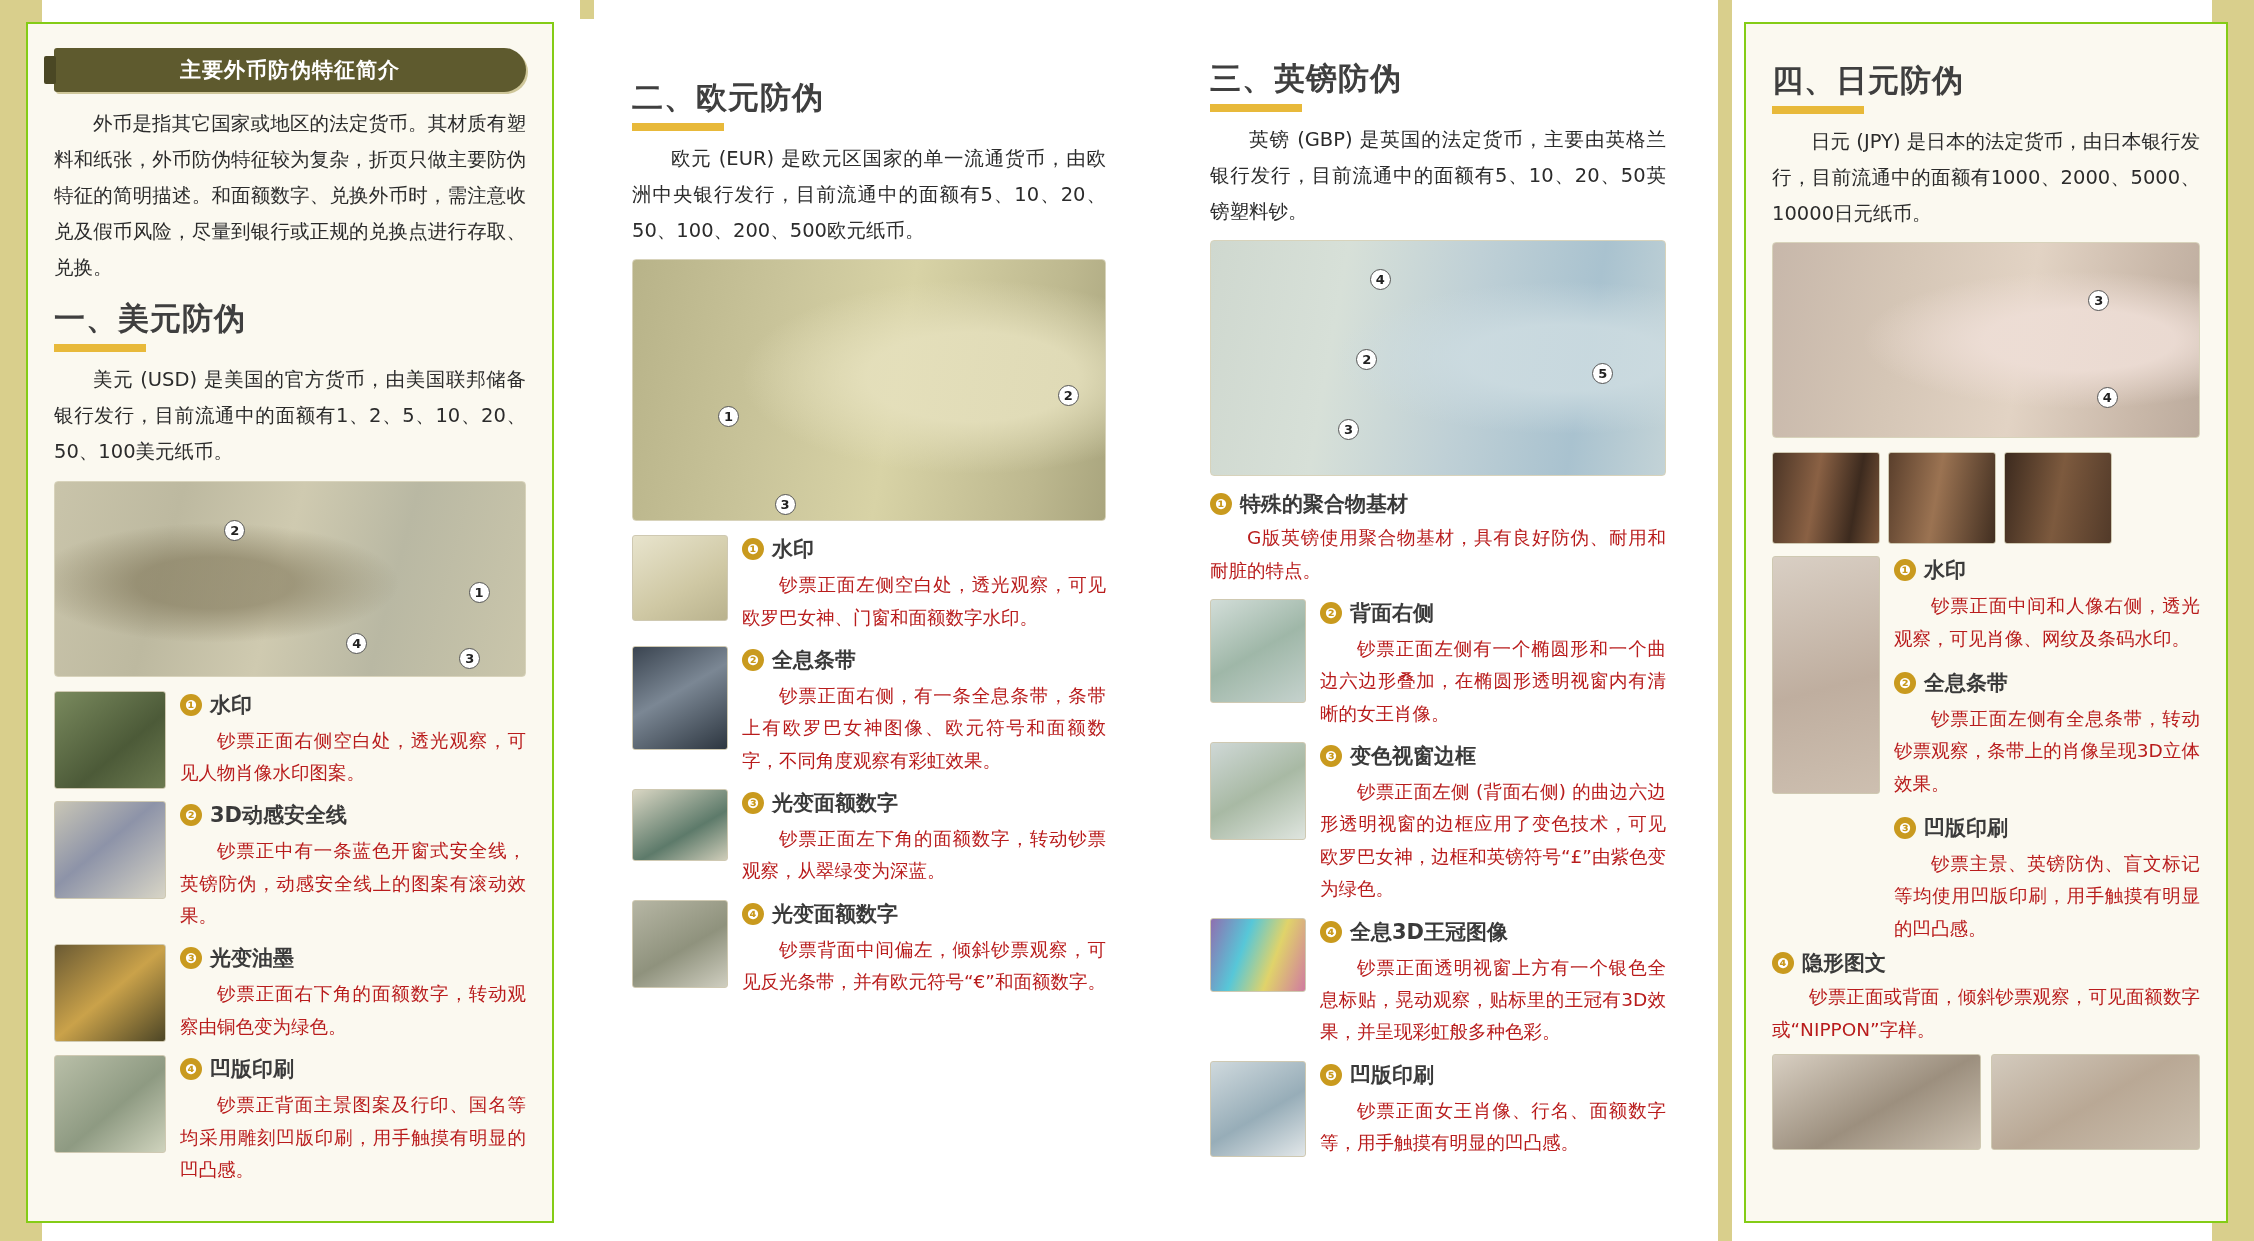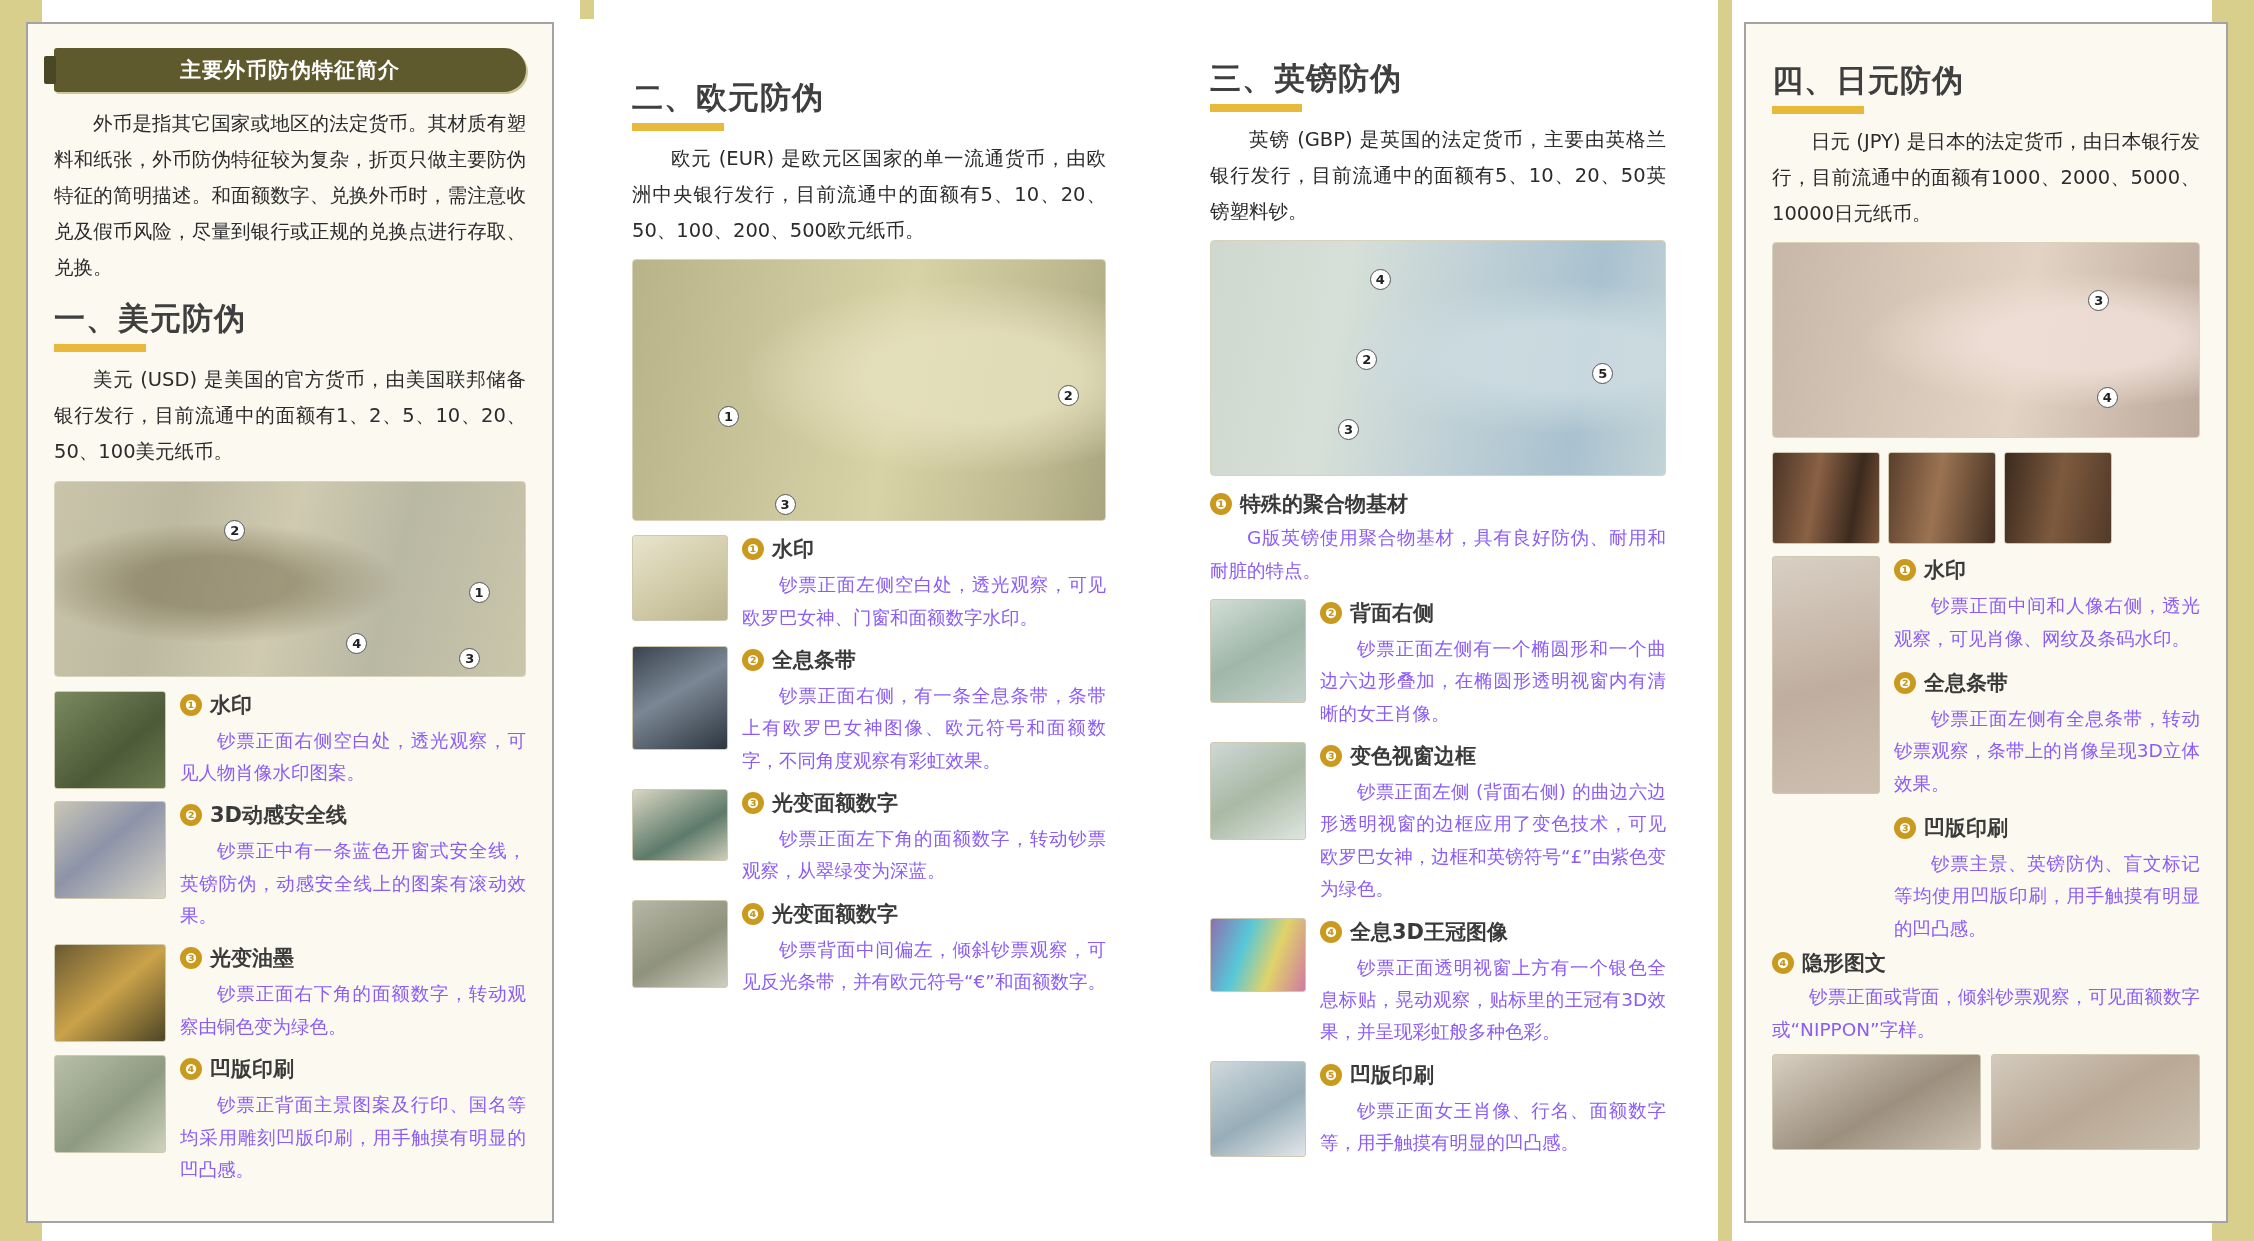--- a/index.html
+++ b/index.html
@@ -29,21 +29,21 @@
   .band-mid-b { left: 1158px; width: 14px; background: #d9cf8c; }
   .band-mid-c { left: 1718px; width: 14px; background: #d9cf8c; }
 
   .col {
     position: relative;
     height: 1241px;
     padding: 22px 26px 18px 26px;
   }
   .panel {
     background: #fbf9f0;
-    border: 2px solid #a3a3a3;
+    border: 2px solid #84cc16;
     height: 100%;
     padding: 24px 26px;
     overflow: hidden;
     position: relative;
   }
   .col1 { width: 580px; }
   .col2 { width: 578px; background:#fff;margin-top:19px; }
   .col3 { width: 560px; background:#fff; }
   .col4 { width: 536px; }
 
@@ -172,21 +172,21 @@
     margin: 0 0 6px 0;
     display: flex; align-items: center; gap: 8px;
   }
   .num {
     display:inline-flex; align-items:center; justify-content:center;
     width: 22px; height: 22px; border-radius: 50%;
     background: #c99a1e; color: #fff; font-size: 14px; font-weight: bold;
     flex: 0 0 auto;
   }
   .idesc {
-    font-size: 18.5px; line-height: 1.75; color: #8b5cf6;
+    font-size: 18.5px; line-height: 1.75; color: #b91c1c;
     margin: 0; text-align: justify; text-indent: 2em;
   }
   .wide-item { display:block; }
   .wide-item .ititle { margin-bottom: 4px; }
   .pair { display:flex; gap: 10px; margin-top: 8px; }
   .pair > div { flex:1; height: 96px; border:1px solid #cfc9b2; border-radius:3px; }
   .pr-a { background: linear-gradient(150deg,#d8cfc2,#9c8f7e 55%,#cdc2b2); }
   .pr-b { background: linear-gradient(150deg,#d3cabd,#b9a895 50%,#cbbfae); }
 </style>
 </head>

